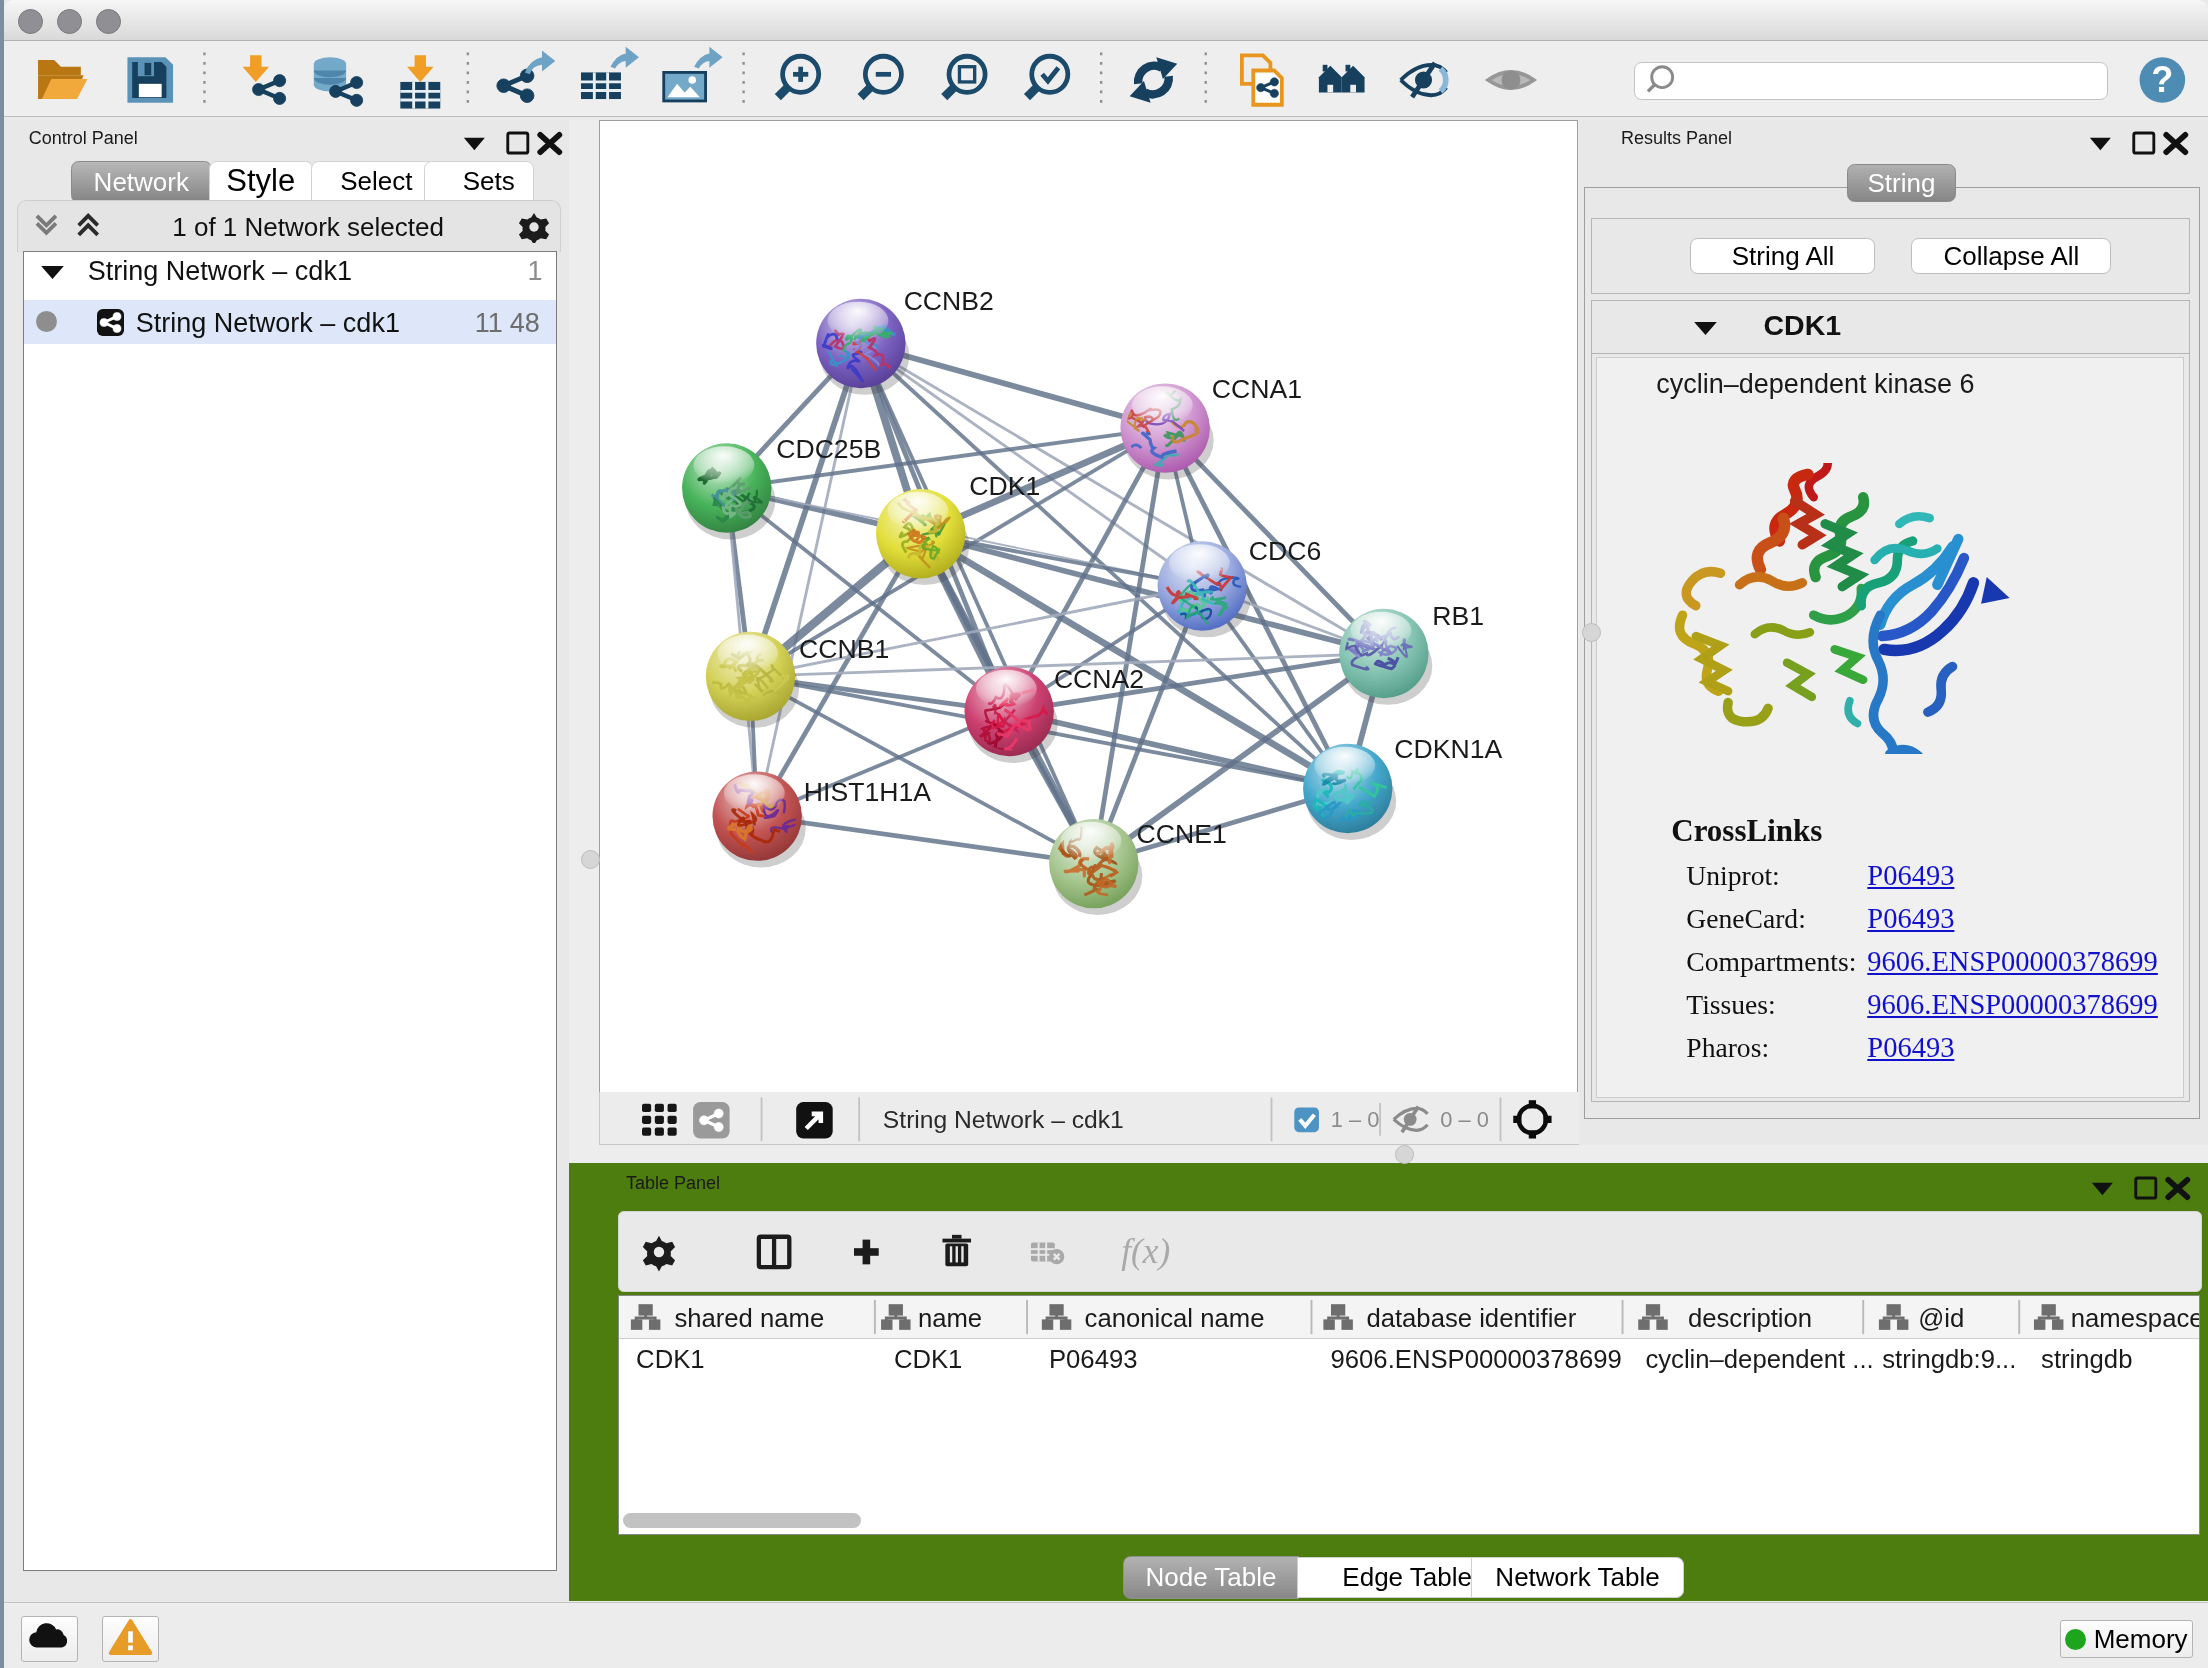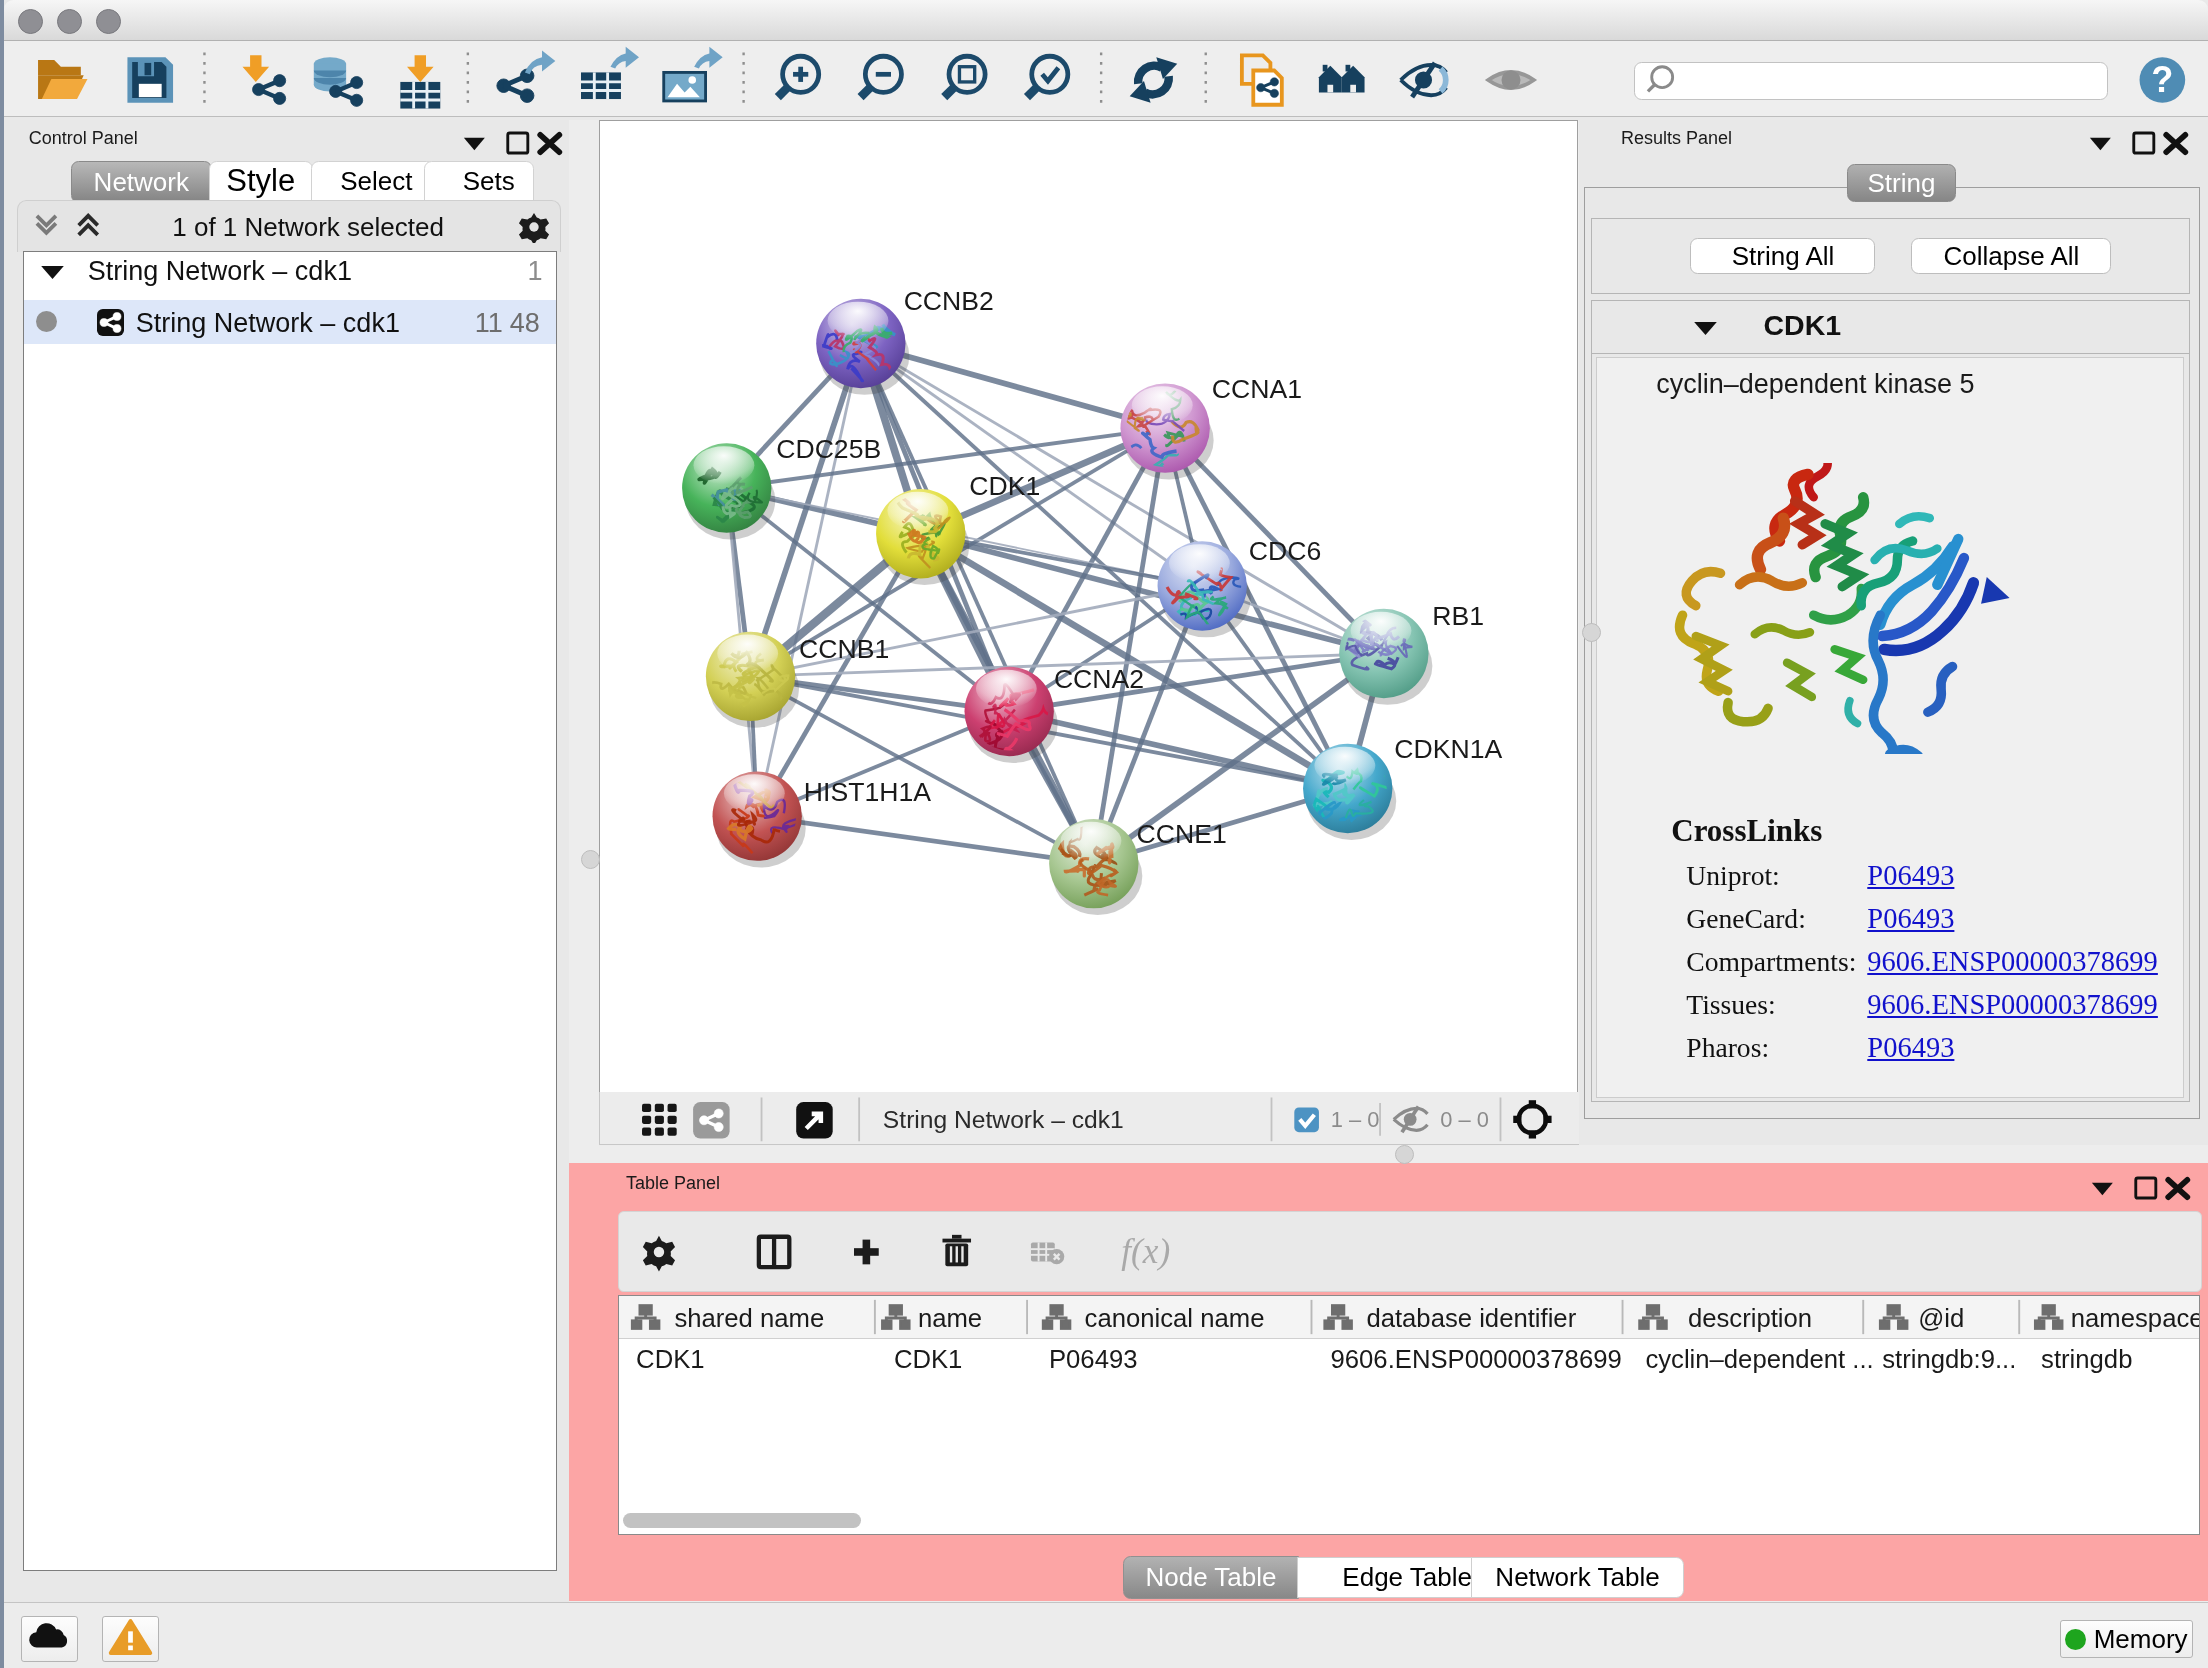--- a/index.html
+++ b/index.html
@@ -15,21 +15,21 @@
   
   #leftstrip{left:0;top:0;width:3.8px;height:1668px;background:#7e8ca0;}
   
   .ptitle{font-size:18px;color:#1a1a1a;}
   #controlpanel{left:3.8px;top:120px;width:565px;height:1482px;background:#e8e8e8;}
   #rightarea{left:569px;top:120px;width:1640px;height:1482px;background:#ededed;}
   #netpanel{left:30px;top:0;width:979px;height:1026px;background:#ececec;}
   #netcanvas{left:0;top:0;width:977px;height:971px;background:#ffffff;border:1px solid #9f9f9f;}
   #netfooter{left:0px;top:972px;width:979px;height:52px;background:#ececec;border:1px solid #c7c7c7;border-top:none;}
   #resultspanel{left:1010px;top:0;width:630px;height:1025px;background:#e8e8e8;}
-  #tablepanel{left:0px;top:1043px;width:1640px;height:438px;background:#fca5a5;text-decoration:underline;}
+  #tablepanel{left:0px;top:1043px;width:1640px;height:438px;background:#4d7c0f;text-decoration:underline;}
   
   #statusbar{left:3.8px;top:1602px;width:2205px;height:67px;background:#ececec;border-top:1px solid #c4c4c4;}
   .sbtn{top:13.3px;width:55px;height:44px;background:linear-gradient(#fdfdfd,#ededed);border:1.9px solid #b4b4b4;border-radius:2.9px;text-align:center;}
   a{color:#1111cc;text-decoration:underline;}
 </style>
 </head>
 <body>
 <div id="leftstrip" class="abs"></div>
 <div id="titlebar" class="abs">
   <div class="tl abs" style="left:14.3px;"></div>
@@ -711,21 +711,21 @@
         <div class="abs" style="left:319px;top:19px;width:198px;height:34px;background:#fff;border:1px solid #bdbdbd;border-radius:7.6px;font-size:26px;text-align:center;line-height:34px;">Collapse All</div>
       </div>
       <div class="abs" style="left:6.7px;top:112px;width:597px;height:800px;border:1.9px solid #b5b5b5;">
         <div class="abs" style="left:0;top:0;width:100%;height:52px;border-bottom:1.9px solid #b5b5b5;">
           <svg class="abs" style="left:100px;top:19px" width="27" height="17" viewBox="0 0 28 18">
               <path d="M2 2 h24 l-12 14 z" fill="#111"></path>
             </svg>
           <div class="abs" style="left:171px;top:7.6px;font-size:28.5px;font-weight:bold;color:#111;">CDK1</div>
         </div>
         <div class="abs" style="left:3.8px;top:56px;width:586px;height:739px;background:#f0f0f0;border:1px solid #cccccc;">
-          <div class="abs" style="left:59px;top:11.4px;font-size:27px;color:#1a1a1a;">cyclin–dependent kinase 5</div>
+          <div class="abs" style="left:59px;top:11.4px;font-size:27px;color:#1a1a1a;">cyclin–dependent kinase 6</div>
           <svg class="abs" style="left:76px;top:105px" width="348" height="291" viewBox="0 0 366 306">
 <g fill="none" stroke-linecap="round">
 <path d="M148 36 q-12 -14 4 -22 q16 -8 8 -22" stroke="#c01818" stroke-width="9"></path>
 <path d="M112 82 q-12 -18 6 -28 q18 -10 10 -26 q-6 -12 14 -16" stroke="#c82810" stroke-width="12"></path>
 <path d="M128 40 l22 14 l-18 10 l20 12 l-16 10" stroke="#b83018" stroke-width="10"></path>
 <path d="M92 112 q-10 -20 10 -28 q20 -8 14 -26" stroke="#c85018" stroke-width="12"></path>
 <path d="M70 128 q16 -14 34 -4 q16 10 32 2" stroke="#c87018" stroke-width="10"></path>
 <path d="M24 150 q-18 -10 -4 -26 q12 -14 30 -8" stroke="#c89820" stroke-width="10"></path>
 <path d="M10 160 q-10 22 12 30 q20 8 14 28 q-4 16 12 22" stroke="#c0a418" stroke-width="10"></path>
 <path d="M24 182 l26 10 l-20 14 l24 12 l-18 12 l22 10" stroke="#b0a018" stroke-width="9"></path>

